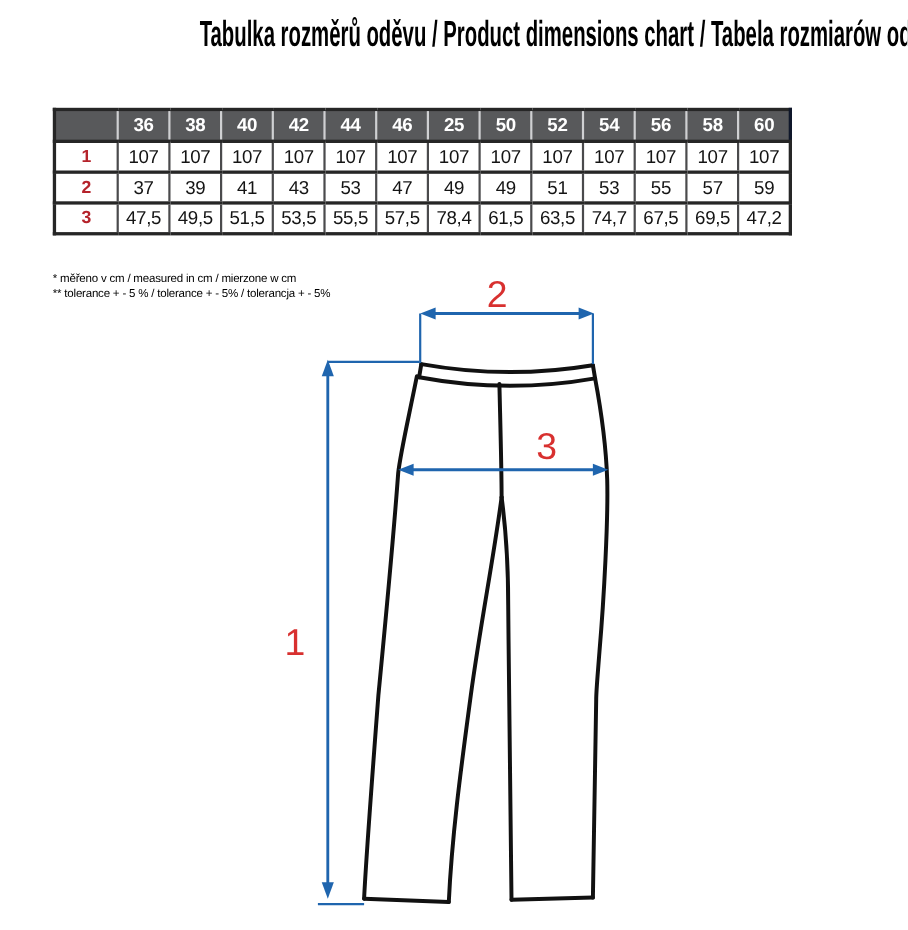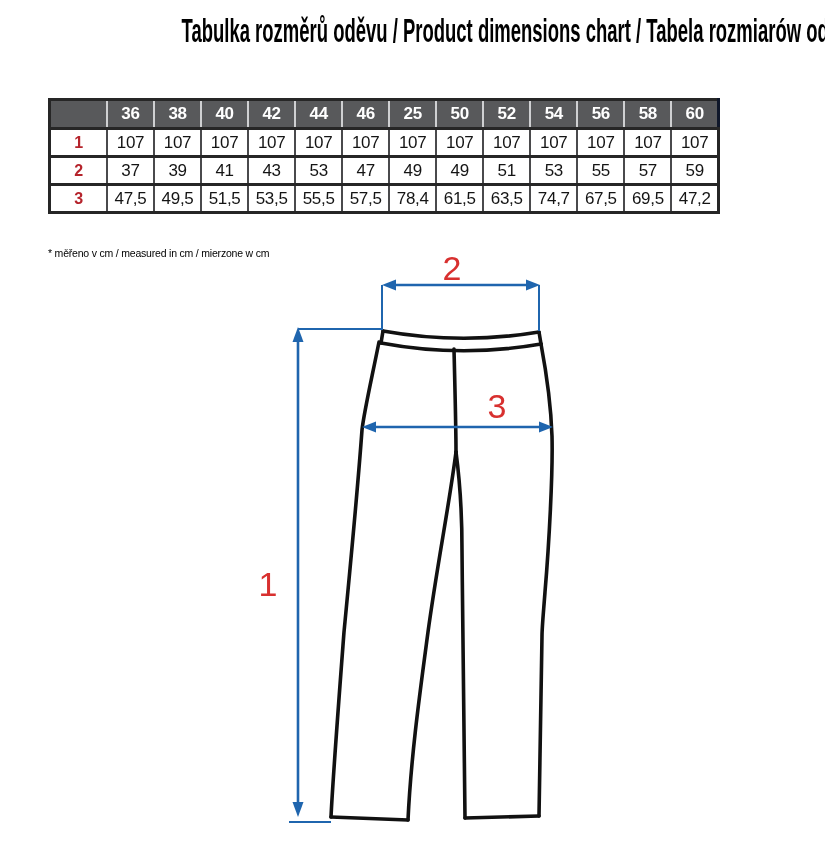--- a/index.html
+++ b/index.html
@@ -134,20 +134,21 @@
           <td>74,7</td>
           <td>67,5</td>
           <td>69,5</td>
           <td>47,2</td>
         </tr>
       </tbody>
   </table>
 
   <div class="footnotes">
     <div>* měřeno v cm / measured in cm / mierzone w cm</div>
+    <div>** tolerance + - 5 % / tolerance + - 5% / tolerancja + - 5%</div>
   </div>
 
   <svg class="diagram-svg" viewBox="0 0 825 845" xmlns="http://www.w3.org/2000/svg">
 
     <g fill="none" stroke="#111111" stroke-width="3.6" stroke-linecap="round" stroke-linejoin="round">
 
       <path d="M 383,331 Q 461,345 539,332"></path>
       <path d="M 381,343 Q 461,358 541,344"></path>
       <path d="M 383,331 L 381,343"></path>
       <path d="M 539,332 L 541,344"></path>

